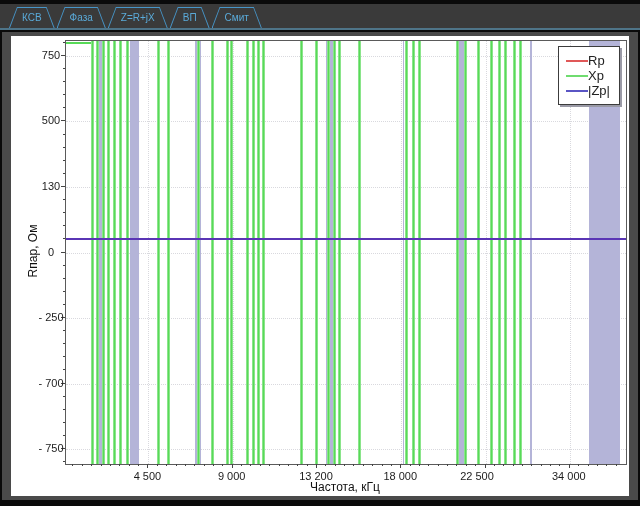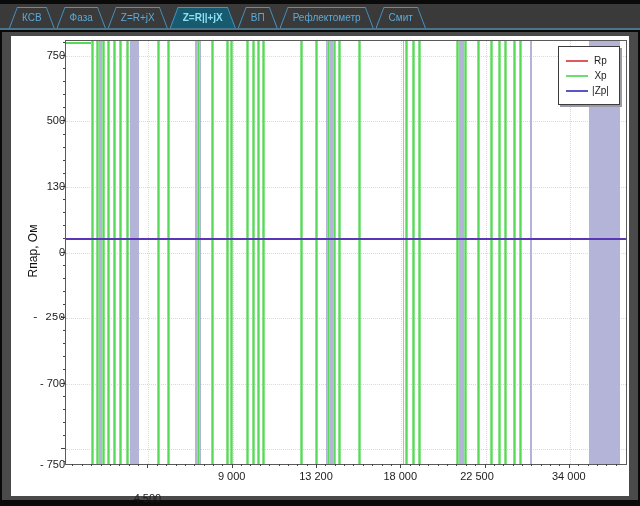--- a/index.html
+++ b/index.html
@@ -23,30 +23,30 @@
   #plot-area{position:absolute;left:54px;top:4px;width:560px;height:423px;border:1px solid #5a5a5a;overflow:hidden;background:#fff;}
   .vgrid{position:absolute;top:0;bottom:0;width:1px;border-left:1px dotted #d9d9de;}
   .hgrid{position:absolute;left:0;right:0;height:1px;border-top:1px dotted #d9d9de;}
   .band{position:absolute;top:0;bottom:0;}
   .gline{position:absolute;top:0;bottom:0;width:3px;}
   .xp-top{position:absolute;top:1px;left:0;height:2px;}
   .hline{position:absolute;left:0;right:0;height:2px;}
 
   .tick{position:absolute;background:#444;}
   .xlab{position:absolute;width:56px;text-align:center;font-size:11px;color:#1c1c1c;}
-  .ylab{position:absolute;left:8px;width:46px;text-align:right;font-size:11px;color:#1c1c1c;}
+  .ylab{position:absolute;left:17px;width:46px;text-align:center;font-size:11px;color:#1c1c1c;}
   #x-title{position:absolute;left:54px;width:560px;top:444px;text-align:center;font-size:12px;color:#111;}
   #y-title{position:absolute;left:22px;top:215px;transform:translate(-50%,-50%) rotate(-90deg);font-size:12px;color:#111;white-space:nowrap;}
 
   
   #legend{position:absolute;left:547px;top:10px;width:62px;background:#fff;border:1px solid #3c3c3c;
           box-shadow:2px 2px 0 #9a9aa6;padding:6px 6px 6px 7px;box-sizing:border-box;z-index:5;}
   .lrow{display:flex;align-items:center;height:15px;}
   .lline{width:22px;height:2px;flex:0 0 auto;}
-  .lname{flex:1;text-align:center;font-size:10px;color:#222;}
+  .lname{flex:1;text-align:left;font-size:13px;color:#222;}
 </style>
 </head>
 <body>
 
 <div id="app">
 
   <div id="tabbar">
     <div class="tab">
       <div class="bg"></div>
       <div class="bg2"></div>
@@ -58,37 +58,27 @@
       <div class="bg2"></div>
       <span class="lbl">Фаза</span>
     </div>
 
     <div class="tab">
       <div class="bg"></div>
       <div class="bg2"></div>
       <span class="lbl">Z=R+jX</span>
     </div>
 
-    <div class="tab active">
-      <div class="bg"></div>
-      <div class="bg2"></div>
-      <span class="lbl">Z=R||+jX</span>
-    </div>
 
     <div class="tab">
       <div class="bg"></div>
       <div class="bg2"></div>
       <span class="lbl">ВП</span>
     </div>
 
-    <div class="tab">
-      <div class="bg"></div>
-      <div class="bg2"></div>
-      <span class="lbl">Рефлектометр</span>
-    </div>
 
     <div class="tab">
       <div class="bg"></div>
       <div class="bg2"></div>
       <span class="lbl">Смит</span>
     </div>
   </div>
 
   <div id="content">
     <div id="chart-panel">
@@ -148,41 +138,42 @@
           <div class="gline" style="left: 411.102px; background: linear-gradient(90deg, rgb(201, 242, 201), rgb(88, 218, 88) 30%, rgb(88, 218, 88) 70%, rgb(201, 242, 201));"></div>
           <div class="gline" style="left: 424.025px; background: linear-gradient(90deg, rgb(201, 242, 201), rgb(88, 218, 88) 30%, rgb(88, 218, 88) 70%, rgb(201, 242, 201));"></div>
           <div class="gline" style="left: 432.079px; background: linear-gradient(90deg, rgb(201, 242, 201), rgb(88, 218, 88) 30%, rgb(88, 218, 88) 70%, rgb(201, 242, 201));"></div>
           <div class="gline" style="left: 437.697px; background: linear-gradient(90deg, rgb(201, 242, 201), rgb(88, 218, 88) 30%, rgb(88, 218, 88) 70%, rgb(201, 242, 201));"></div>
           <div class="gline" style="left: 447.062px; background: linear-gradient(90deg, rgb(201, 242, 201), rgb(88, 218, 88) 30%, rgb(88, 218, 88) 70%, rgb(201, 242, 201));"></div>
           <div class="gline" style="left: 452.681px; background: linear-gradient(90deg, rgb(201, 242, 201), rgb(88, 218, 88) 30%, rgb(88, 218, 88) 70%, rgb(201, 242, 201));"></div>
           <div class="hline" style="top: 197.396px; background: rgb(204, 68, 68);"></div>
           <div class="hline" style="top: 197.396px; background: rgb(90, 53, 181);"></div>
         </div>
 
+      <div id="x-title">Частота, кГц</div>
       <div id="y-title">Rпар, Ом</div>
 
       <div id="legend">
   <div class="lrow">
     <div class="lline" style="background: rgb(224, 88, 88);"></div>
     <div class="lname">Rp</div>
   </div>
 
   <div class="lrow">
     <div class="lline" style="background: rgb(111, 220, 111);"></div>
     <div class="lname">Xp</div>
   </div>
 
   <div class="lrow">
     <div class="lline" style="background: rgb(90, 85, 196);"></div>
     <div class="lname">|Zp|</div>
   </div>
 </div>
 
     <div class="tick" style="left: 136.408px; top: 428px; width: 1px; height: 4px;"></div>
-        <div class="xlab" style="left: 108.408px; top: 456px;">4 500</div>
+        <div class="xlab" style="left: 108.408px; top: 434px;">4 500</div>
         <div class="tick" style="left: 220.689px; top: 428px; width: 1px; height: 4px;"></div>
         <div class="xlab" style="left: 192.689px; top: 434px;">9 000</div>
         <div class="tick" style="left: 304.97px; top: 428px; width: 1px; height: 4px;"></div>
         <div class="xlab" style="left: 276.97px; top: 434px;">13 200</div>
         <div class="tick" style="left: 389.251px; top: 428px; width: 1px; height: 4px;"></div>
         <div class="xlab" style="left: 361.251px; top: 434px;">18 000</div>
         <div class="tick" style="left: 473.532px; top: 428px; width: 1px; height: 4px;"></div>
         <div class="xlab" style="left: 438px; top: 434px;">22 500</div>
         <div class="tick" style="left: 557.813px; top: 428px; width: 1px; height: 4px;"></div>
         <div class="xlab" style="left: 529.813px; top: 434px;">34 000</div>
@@ -241,25 +232,25 @@
         <div class="tick" style="left: 604.635px; top: 428px; width: 1px; height: 2px;"></div>
         <div class="tick" style="left: 50px; top: 18.9387px; width: 4px; height: 1px;"></div>
         <div class="ylab" style="top: 12.9387px;">750</div>
         <div class="tick" style="left: 50px; top: 84.4591px; width: 4px; height: 1px;"></div>
         <div class="ylab" style="top: 78.4591px;">500</div>
         <div class="tick" style="left: 50px; top: 149.98px; width: 4px; height: 1px;"></div>
         <div class="ylab" style="top: 143.98px;">130</div>
         <div class="tick" style="left: 50px; top: 215.5px; width: 4px; height: 1px;"></div>
         <div class="ylab" style="top: 209.5px;">0</div>
         <div class="tick" style="left: 50px; top: 281.02px; width: 4px; height: 1px;"></div>
-        <div class="ylab" style="top: 275.02px; font-family: Liberation Mono, monospace;">- 250</div>
+        <div class="ylab" style="top: 275.02px;">- 250</div>
         <div class="tick" style="left: 50px; top: 346.541px; width: 4px; height: 1px;"></div>
         <div class="ylab" style="top: 340.541px;">- 700</div>
         <div class="tick" style="left: 50px; top: 412.061px; width: 4px; height: 1px;"></div>
-        <div class="ylab" style="top: 406.061px; margin-top: 16px;">- 750</div>
+        <div class="ylab" style="top: 406.061px;">- 750</div>
         <div class="tick" style="left: 52px; top: 425.165px; width: 2px; height: 1px;"></div>
         <div class="tick" style="left: 52px; top: 398.957px; width: 2px; height: 1px;"></div>
         <div class="tick" style="left: 52px; top: 385.853px; width: 2px; height: 1px;"></div>
         <div class="tick" style="left: 52px; top: 372.749px; width: 2px; height: 1px;"></div>
         <div class="tick" style="left: 52px; top: 359.645px; width: 2px; height: 1px;"></div>
         <div class="tick" style="left: 52px; top: 333.437px; width: 2px; height: 1px;"></div>
         <div class="tick" style="left: 52px; top: 320.333px; width: 2px; height: 1px;"></div>
         <div class="tick" style="left: 52px; top: 307.229px; width: 2px; height: 1px;"></div>
         <div class="tick" style="left: 52px; top: 294.125px; width: 2px; height: 1px;"></div>
         <div class="tick" style="left: 52px; top: 267.916px; width: 2px; height: 1px;"></div>

